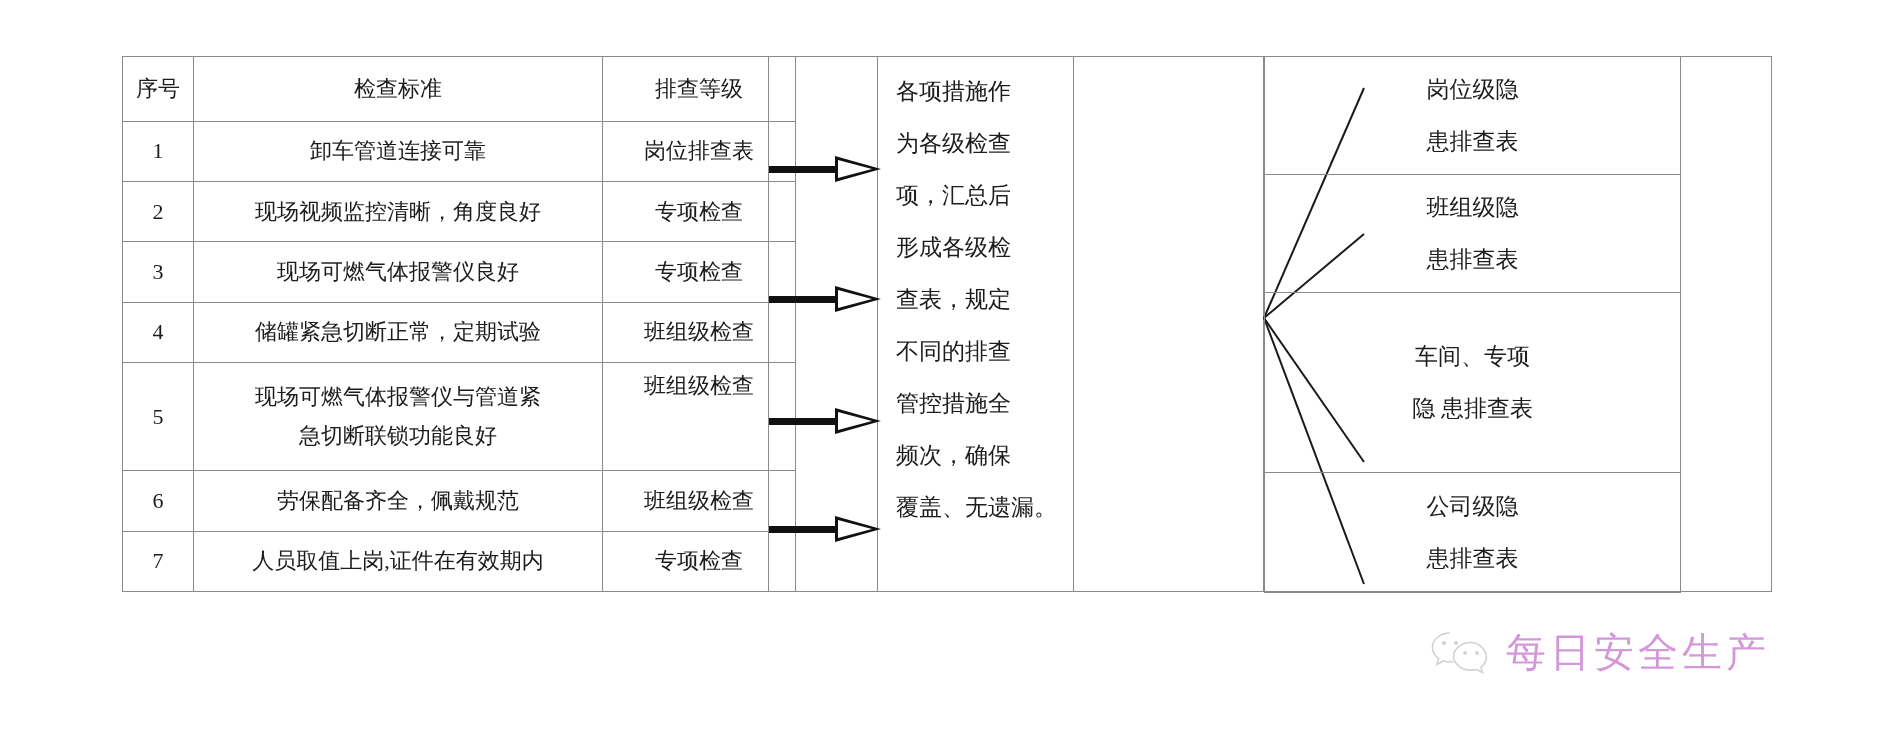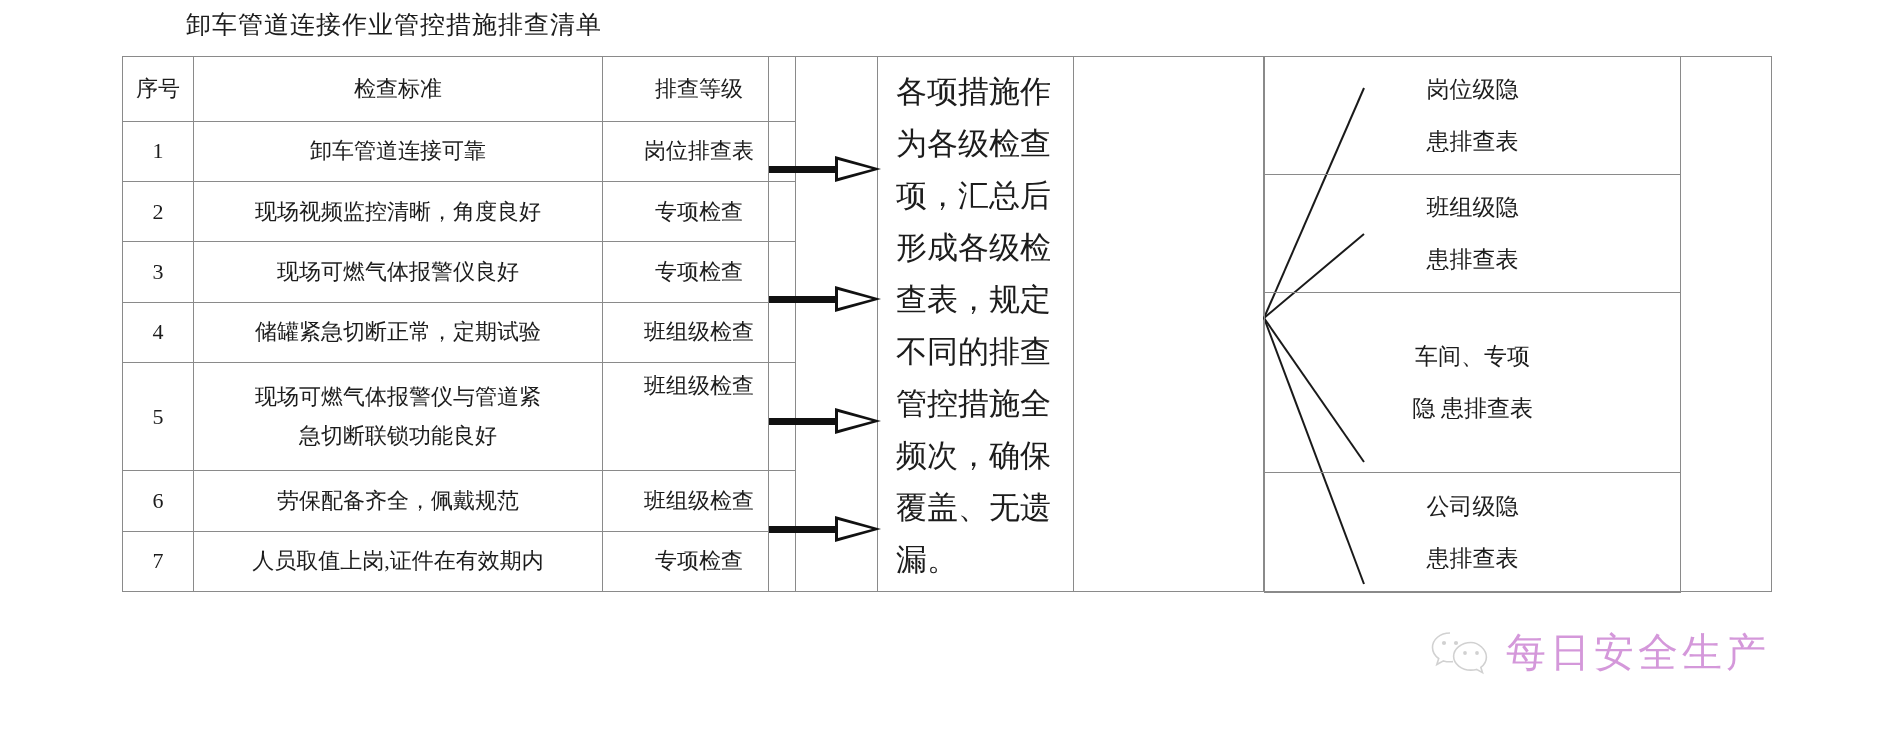--- a/index.html
+++ b/index.html
@@ -66,21 +66,21 @@
     border-left:34px solid #fff;
   }
 
   
   .centercol{
     position:absolute;left:878px;top:56px;width:196px;height:536px;
     border-right:1px solid #8a8a8a;box-sizing:border-box;
   }
   .centertext{
     position:absolute;left:18px;top:10px;width:162px;height:516px;
-    font-size:31px;line-height:52px;color:#1c1c1c;
+    font-size:23px;line-height:52px;color:#1c1c1c;
     text-align:left;
   }
 
   
   .fancol{
     position:absolute;left:1074px;top:56px;width:190px;height:536px;
     border-right:1px solid #8a8a8a;box-sizing:border-box;
   }
   .fansvg{position:absolute;left:1074px;top:56px;width:446px;height:536px;}
 
@@ -108,21 +108,20 @@
   .wm-text{
     font-size:40px;color:#a21caf;letter-spacing:4px;white-space:nowrap;
     -webkit-text-stroke:0;
   }
 </style>
 </head>
 <body>
 
 <div class="page">
 
-  <div class="title">卸车管道连接作业管控措施排查清单</div>
 
   <div class="frame"></div>
 
   <table class="checklist">
     <tbody>
         <tr class="r-head">
       <td class="col-no">序号</td>
       <td class="col-std">检查标准</td>
       <td class="col-lvl">排查等级</td>
     </tr>

